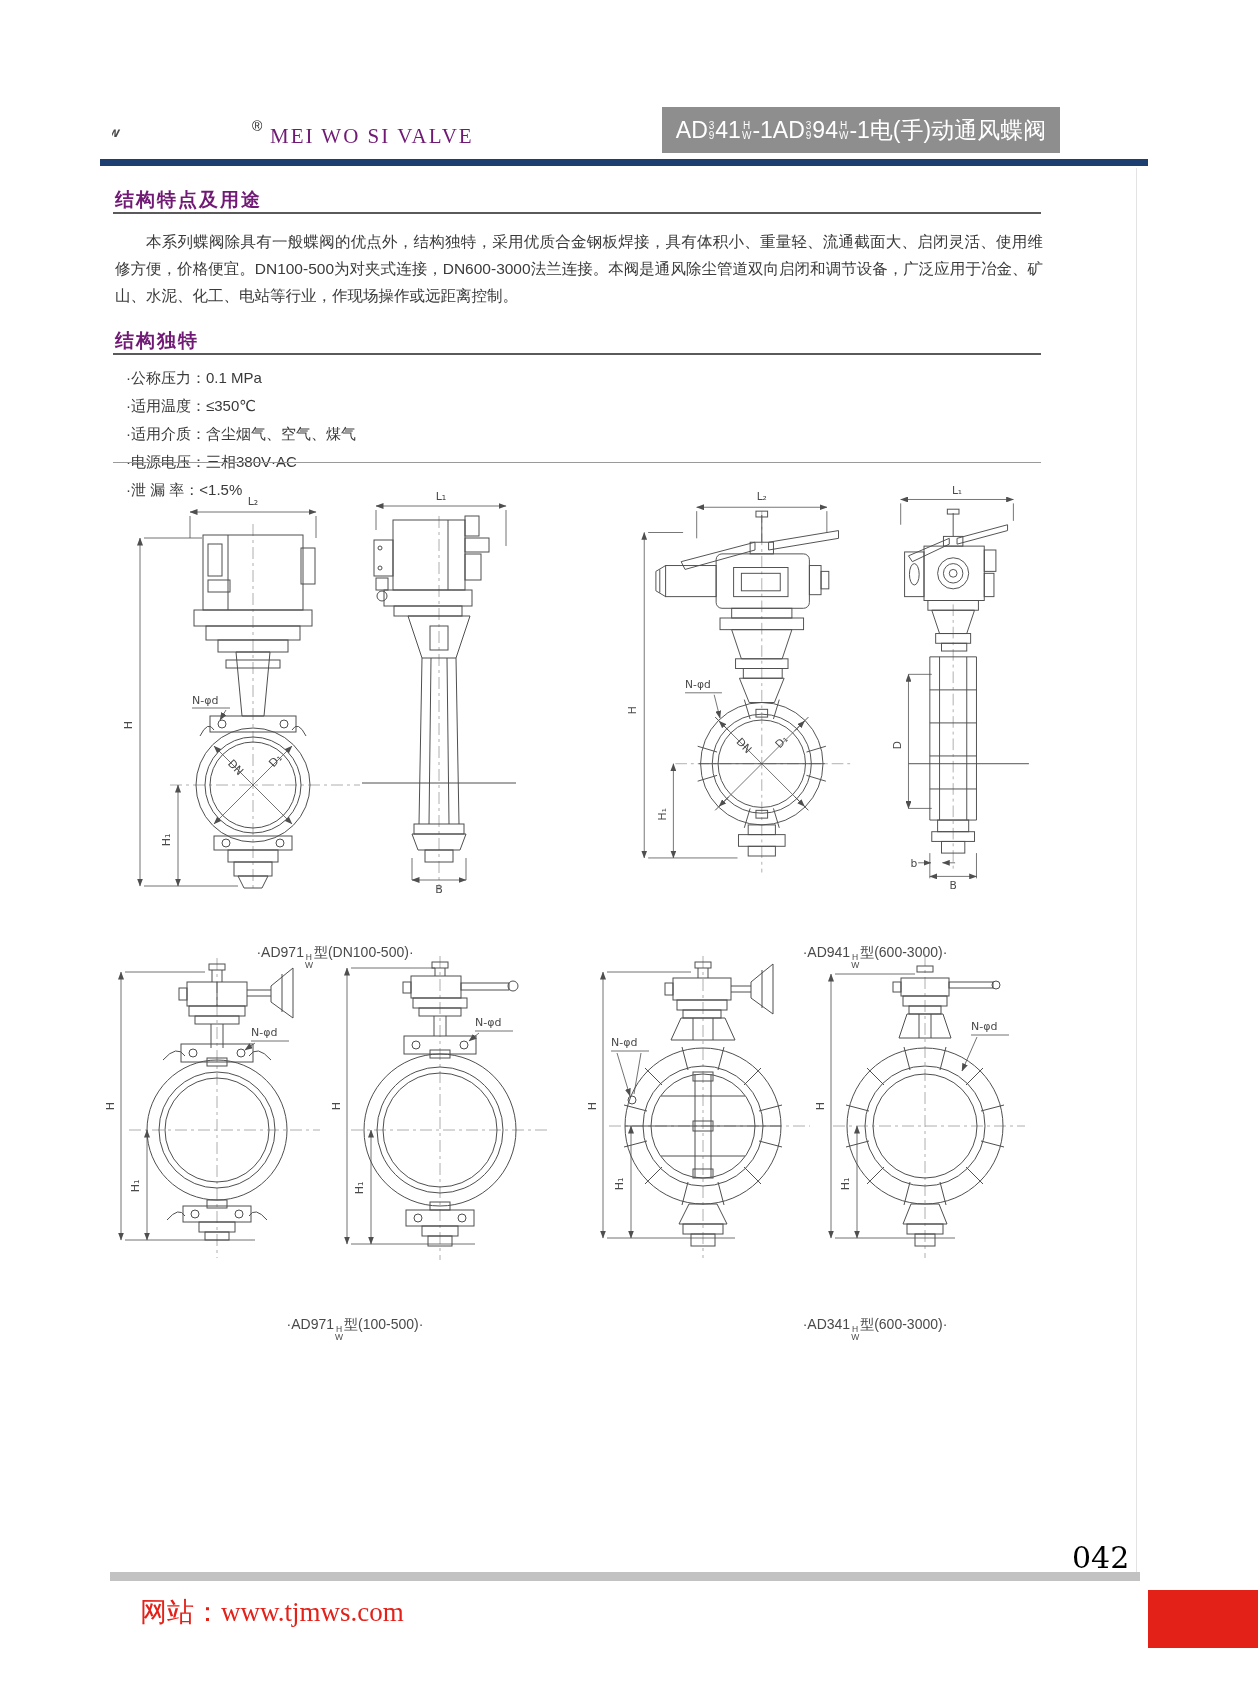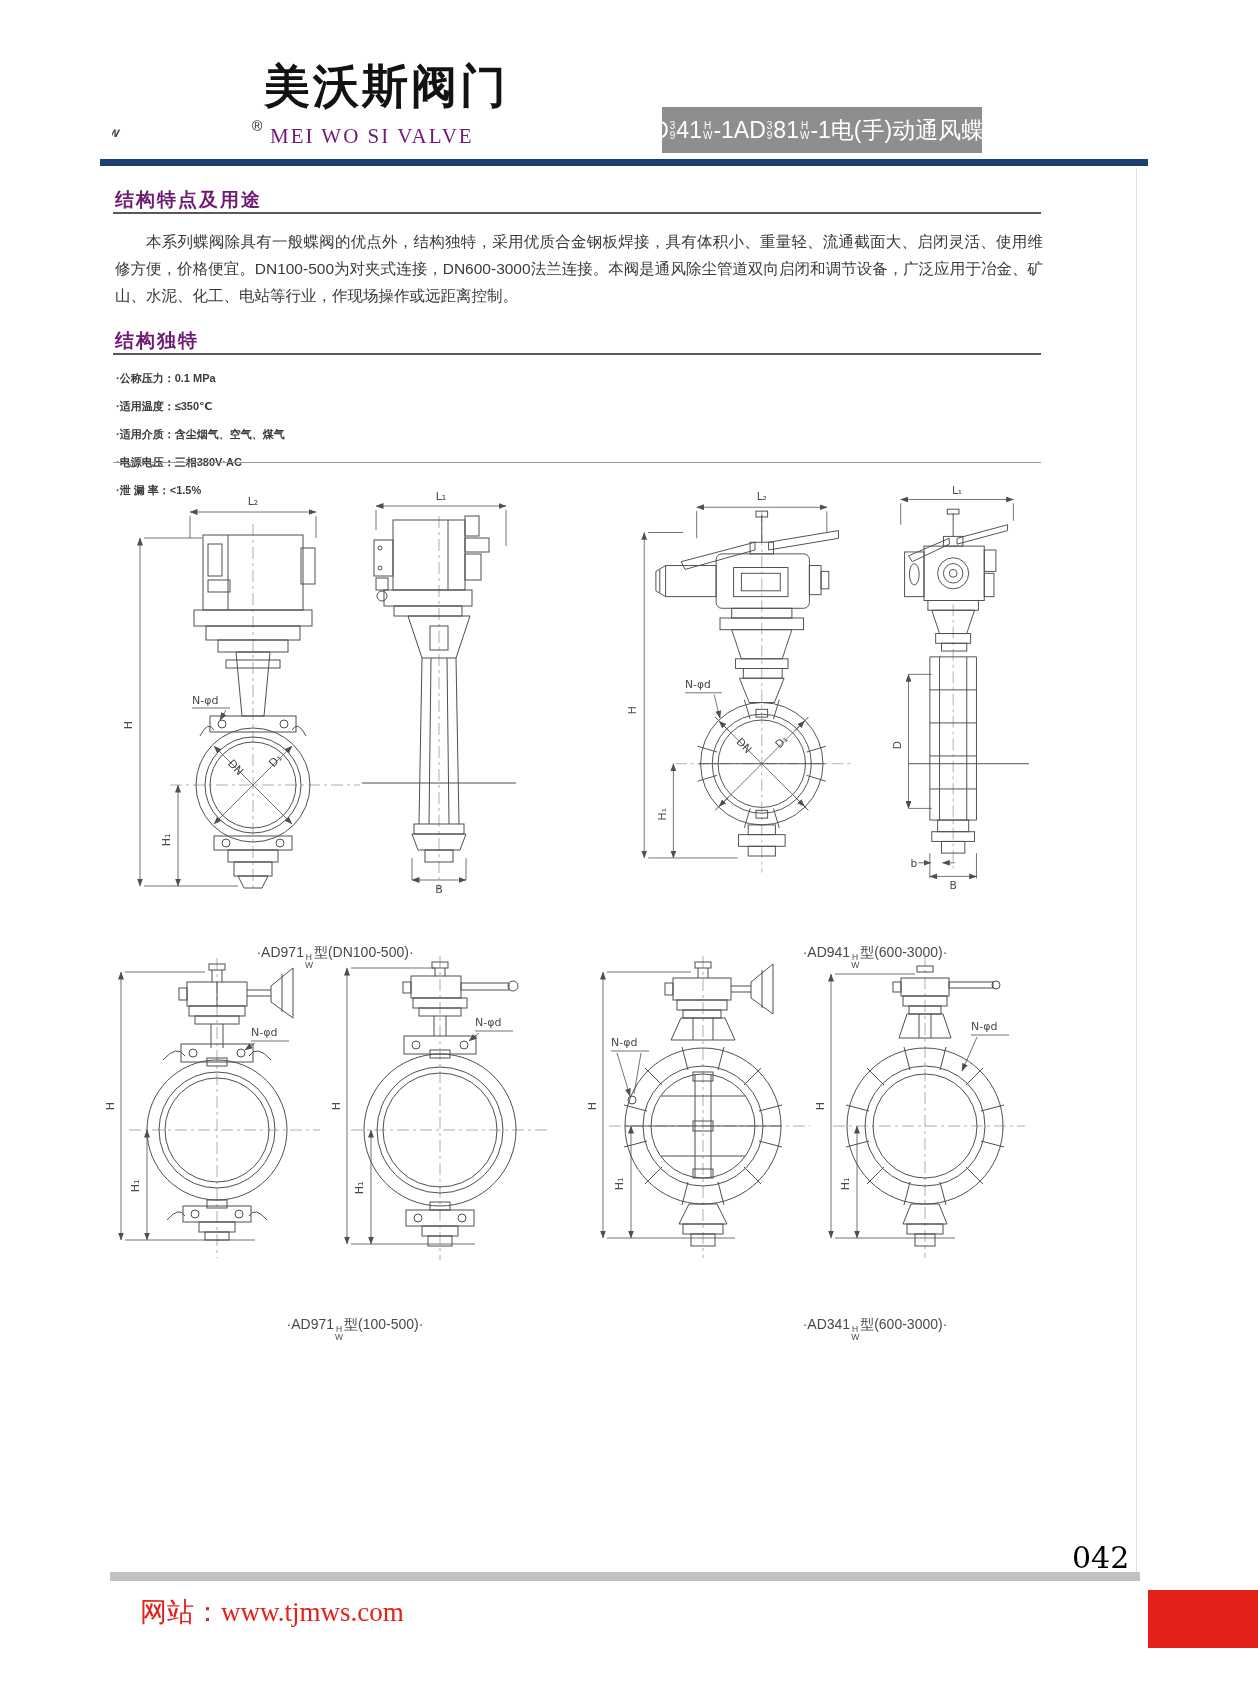--- a/index.html
+++ b/index.html
@@ -6,32 +6,32 @@
   .page{position:relative;width:1258px;height:1683px;background:#ffffff;overflow:hidden;
         font-family:"Liberation Sans","DejaVu Sans",sans-serif;color:#3a3a3a;}
   
   .wmark{position:absolute;left:112px;top:64px;width:142px;height:84px;}
   .reg{position:absolute;left:252px;top:118px;font-size:14px;color:#222;}
   .brand-cn{position:absolute;left:264px;top:56px;font-size:46px;font-weight:bold;letter-spacing:3px;
             color:#121212;font-family:"DejaVu Serif","Liberation Serif",serif;}
   .brand-en{position:absolute;left:270px;top:124px;font-size:21px;letter-spacing:2px;color:#701a75;
             font-family:"Liberation Serif","DejaVu Serif",serif;}
   .navy-line{position:absolute;left:100px;top:159px;width:1048px;height:7px;background:#1d3e70;}
-  .title-bar{position:absolute;left:662px;top:107px;width:320px;height:46px;background:#8e8e8e;
+  .title-bar{position:absolute;left:662px;top:107px;width:398px;height:46px;background:#8e8e8e;
              color:#fff;display:flex;align-items:center;justify-content:center;font-size:23px;white-space:nowrap;}
   .fr{display:inline-flex;flex-direction:column;align-items:center;font-size:10px;line-height:10px;
       margin:0 1px;transform:translateY(1px);}
   .fr i,.cst i{font-style:normal;display:block;}
   
   .h-sec{position:absolute;left:115px;font-size:19px;font-weight:bold;letter-spacing:2px;color:#701a75;}
   .rule{position:absolute;left:113px;width:928px;height:2px;background:#5a5a5a;}
   .rule.thin{height:1px;background:#9a9a9a;}
   .para{position:absolute;left:115px;top:228px;width:928px;font-size:15.5px;line-height:27px;
         text-align:justify;text-indent:2em;color:#3a3a3a;}
-  .bullets{position:absolute;left:116px;top:364px;font-size:11px;line-height:28px;color:#3a3a3a;font-weight:bold;}
+  .bullets{position:absolute;left:126px;top:364px;font-size:15px;line-height:28px;color:#3a3a3a;}
   
   svg{display:block;}
   svg .ln *{stroke:#4f4f4f;fill:none;stroke-width:1;}
   svg .dim *{stroke:#4f4f4f;fill:none;stroke-width:0.8;}
   svg .cl line{stroke:#9a9a9a;stroke-width:0.8;stroke-dasharray:12 4 3 4;fill:none;}
   svg text{fill:#4a4a4a;stroke:none;font-size:11px;font-family:"DejaVu Sans",sans-serif;}
   .draw{position:absolute;}
   .cap{position:absolute;font-size:14px;color:#4a4a4a;text-align:center;white-space:nowrap;margin-top:46px;}
   .cst{display:inline-flex;flex-direction:column;align-items:center;font-size:8.5px;line-height:8px;
        vertical-align:-3px;margin:0 1px;}
@@ -46,41 +46,40 @@
 </style>
 </head>
 <body>
 
 <div class="page">
 
   <svg class="wmark" viewBox="0 0 150 90">
     <text x="0" y="78" font-size="94" font-weight="bold" font-style="italic" fill="#e2000f" font-family="DejaVu Sans, sans-serif" transform="skewX(-4)">W</text>
   </svg>
   <span class="reg">®</span>
-  <div class="brand-cn">美沃斯阀门</div>
   <div class="brand-en">MEI WO SI VALVE</div>
   <div class="navy-line"></div>
 
   <div class="title-bar">
     <span>AD</span>
       <span class="fr">
         <i>3</i>
         <i>9</i>
       </span>
       <span>41</span>
       <span class="fr">
         <i>H</i>
         <i>W</i>
       </span>
       <span>-1AD</span>
       <span class="fr">
         <i>3</i>
         <i>9</i>
       </span>
-      <span>81</span>
+      <span>94</span>
       <span class="fr">
         <i>H</i>
         <i>W</i>
       </span>
       <span>-1电(手)动通风蝶阀</span>
   </div>
 
   <div class="h-sec" style="top:187px">结构特点及用途</div>
   <div class="rule" style="top:212px"></div>
   <div class="para">本系列蝶阀除具有一般蝶阀的优点外，结构独特，采用优质合金钢板焊接，具有体积小、重量轻、流通截面大、启闭灵活、使用维修方便，价格便宜。DN100-500为对夹式连接，DN600-3000法兰连接。本阀是通风除尘管道双向启闭和调节设备，广泛应用于冶金、矿山、水泥、化工、电站等行业，作现场操作或远距离控制。</div>

